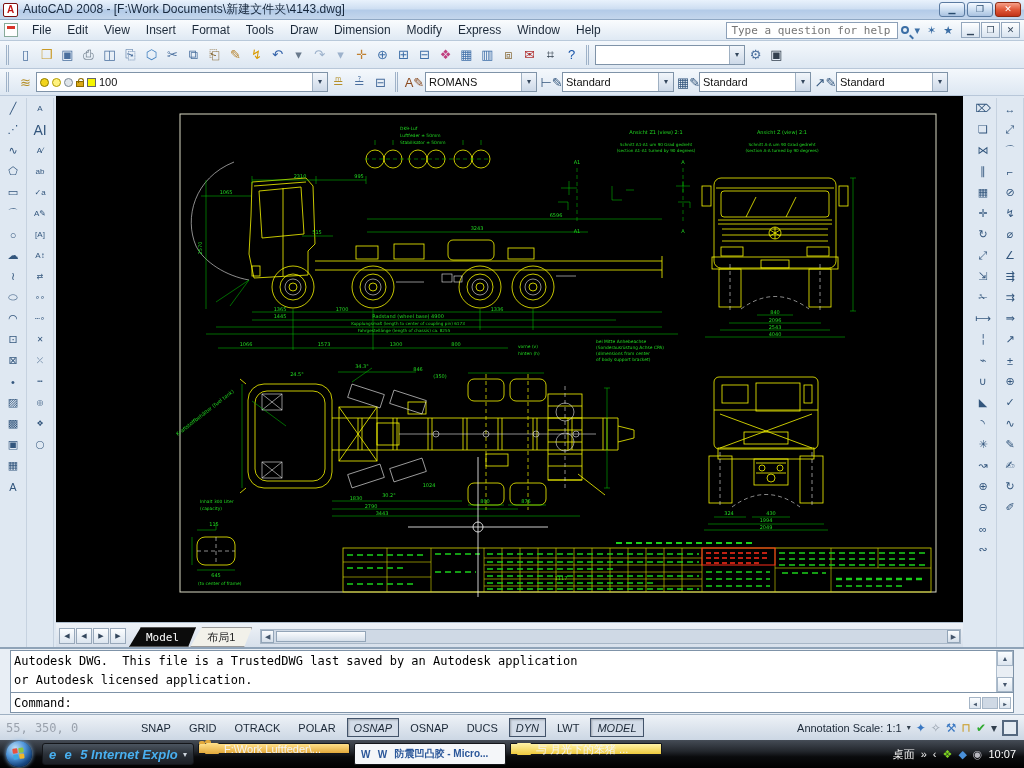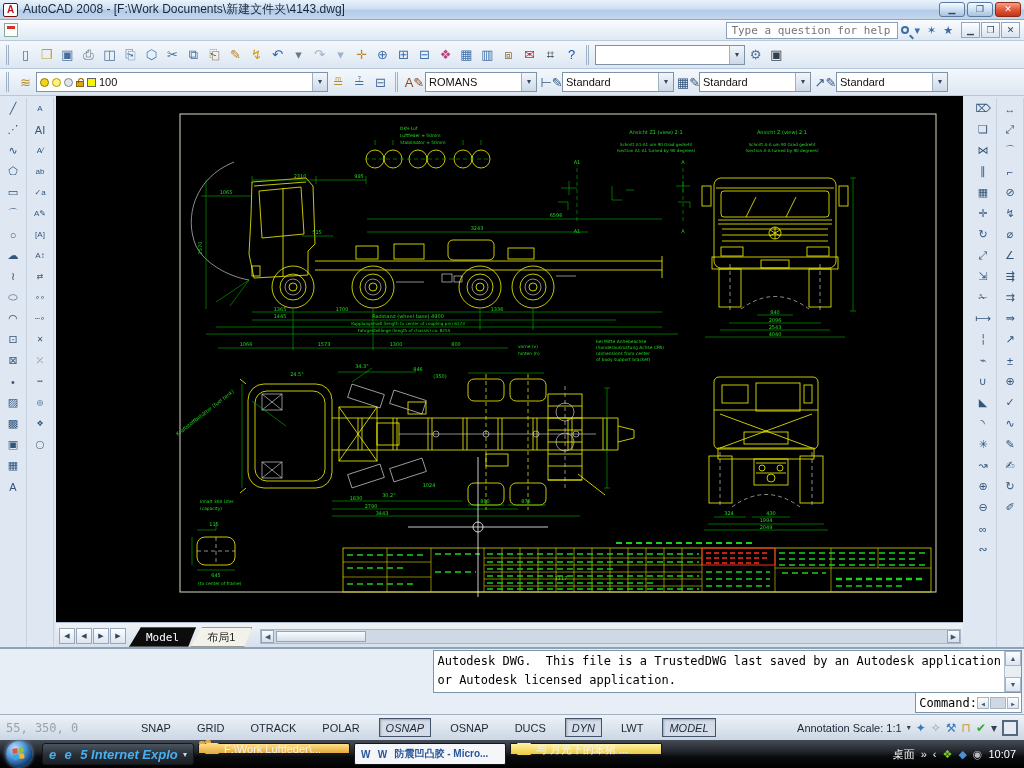--- a/index.html
+++ b/index.html
@@ -82,40 +82,40 @@
   .tab.active { background:#0c0c0c; color:#fff; border:1px solid #555; font-family:"DejaVu Sans Mono",monospace; }
   .tab.inactive { background:#f2f1ea; color:#222; border:1px solid #999; margin-left:-6px; }
   .hscroll { flex:1; height:15px; margin:0 2px 3px 8px; background:#cfd9e5; border:1px solid #a8b7c7;
     display:flex; align-items:center; }
   .hthumb { width:90px; height:11px; background:linear-gradient(#fafcfe,#d5dfea); border:1px solid #93a5b8; margin-left:2px; }
   .harrow { width:13px; height:13px; font-size:7px; line-height:12px; text-align:center; color:#44566c;
     background:linear-gradient(#fafcfe,#d5dfea); border:1px solid #93a5b8; }
   .harrow.rightend { margin-left:auto; }
 
   
-  .cmdwin { height:67px; background:#e8eef5; border-top:2px solid #8fa3b8; display:flex; flex-direction:column; padding:1px 2px;align-items:flex-end; }
+  .cmdwin { height:67px; background:#e8eef5; border-top:2px solid #8fa3b8; display:flex; flex-direction:column; padding:1px 10px; }
   .cmdhistory { height:44px; background:#fff; border:1px solid #7f93a8; display:flex; }
   .cmdlines { flex:1; font-family:"DejaVu Sans Mono",monospace; font-size:12px; color:#000;
     padding:1px 3px; white-space:pre; line-height:19px; }
   .vscroll { width:17px; border-left:1px solid #aebdcd; background:#e9eef4; display:flex; flex-direction:column; }
   .vbtn { height:15px; font-size:7px; text-align:center; line-height:14px; color:#44566c;
     background:linear-gradient(#fbfdff,#dce5ef); border:1px solid #a5b5c6; }
   .vbtn.down { margin-top:auto; }
   .cmdprompt { height:20px; background:#fff; border:1px solid #7f93a8; border-top:none; display:flex; align-items:center;
     font-family:"DejaVu Sans Mono",monospace; font-size:12px; padding-left:3px; }
   .minihscroll { margin-left:auto; display:flex; align-items:center; gap:1px; padding-right:2px; }
   .mhbtn { width:12px; height:12px; font-size:6px; line-height:11px; text-align:center; color:#44566c;
     background:linear-gradient(#fbfdff,#dce5ef); border:1px solid #a5b5c6; }
   .mhthumb { width:16px; height:12px; background:#cfd9e5; border:1px solid #a5b5c6; }
 
   
   .statusbar { height:26px; background:linear-gradient(#eef2f7,#ccd7e4); border-top:1px solid #9fb0c2;
     display:flex; align-items:center; padding:0 6px; }
   .coords { font-size:12px; color:#9aa2ad; width:128px; font-family:"DejaVu Sans Mono",monospace; }
-  .toggles { display:flex; gap:12px;justify-content:space-between; }
+  .toggles { display:flex; gap:4px;justify-content:space-between; }
   .stgl { height:19px; padding:0 6px; font-size:11px; color:#1a2736; background:transparent; border:1px solid transparent;
     font-family:"Liberation Sans",sans-serif; }
   .stgl.active { border:1px solid #42536a; background:#d3dce8; box-shadow:inset 1px 1px 2px rgba(0,0,0,.25);font-style:italic; }
   .statright { margin-left:auto; display:flex; align-items:center; gap:5px; }
   .annscale { font-size:11px; color:#1a2736; }
   .sticon { font-size:12px; }
   .cleanscreen { width:16px; height:16px; border:2px solid #55687e; background:#e4ebf2; }
 
   
   .taskbar { height:28px; background:linear-gradient(#454c56,#23272d 40%,#0a0b0d 60%,#000);
@@ -170,20 +170,35 @@
     <div class="titletext" data-name="window-title">AutoCAD 2008 - [F:\Work Documents\新建文件夹\4143.dwg]</div>
     <div class="winbtns">
       <div class="wbtn" data-name="minimize-button">▁</div>
       <div class="wbtn" data-name="restore-button">❐</div>
       <div class="wbtn close" data-name="close-button">✕</div>
     </div>
   </div>
 
   <div class="menubar" data-name="menu-bar">
     <span class="docicon" data-name="document-icon"></span>
+    <div style="display:flex">
+
+    <span class="menuitem" data-name="menu-file">File</span>
+        <span class="menuitem" data-name="menu-edit">Edit</span>
+        <span class="menuitem" data-name="menu-view">View</span>
+        <span class="menuitem" data-name="menu-insert">Insert</span>
+        <span class="menuitem" data-name="menu-format">Format</span>
+        <span class="menuitem" data-name="menu-tools">Tools</span>
+        <span class="menuitem" data-name="menu-draw">Draw</span>
+        <span class="menuitem" data-name="menu-dimension">Dimension</span>
+        <span class="menuitem" data-name="menu-modify">Modify</span>
+        <span class="menuitem" data-name="menu-express">Express</span>
+        <span class="menuitem" data-name="menu-window">Window</span>
+        <span class="menuitem" data-name="menu-help">Help</span>
+      </div>
     <div class="menuspacer"></div>
     <div class="helpbox">
       <input class="helpinput" data-name="help-search-input" placeholder="Type a question for help" style="">
       <span class="mag" data-name="search-icon"></span>
       <span class="smallglyph" data-name="search-flyout-caret">▾</span>
       <span class="smallglyph" data-name="communication-center-icon">✶</span>
       <span class="smallglyph" data-name="favorites-star-icon">★</span>
     </div>
     <div class="docbtns">
       <span class="dbtn" data-name="doc-minimize-button">▁</span>
@@ -409,21 +424,21 @@
           <span class="sicon" data-name="multiline-text-icon">
             <i>A</i>
           </span>
         </div>
       <div class="icol" data-name="text-toolbar">
 
       <span class="sicon" data-name="text-mtext-icon">
             <i style="font-size:8px">A</i>
           </span>
           <span class="sicon" data-name="text-dtext-icon">
-            <i style="font-size:11px">AI</i>
+            <i style="font-size:14px">AI</i>
           </span>
           <span class="sicon" data-name="text-edit-icon">
             <i style="font-size:8px">A∕</i>
           </span>
           <span class="sicon" data-name="text-find-icon">
             <i style="font-size:8px">ab</i>
           </span>
           <span class="sicon" data-name="text-spell-icon">
             <i style="font-size:8px">✓a</i>
           </span>

